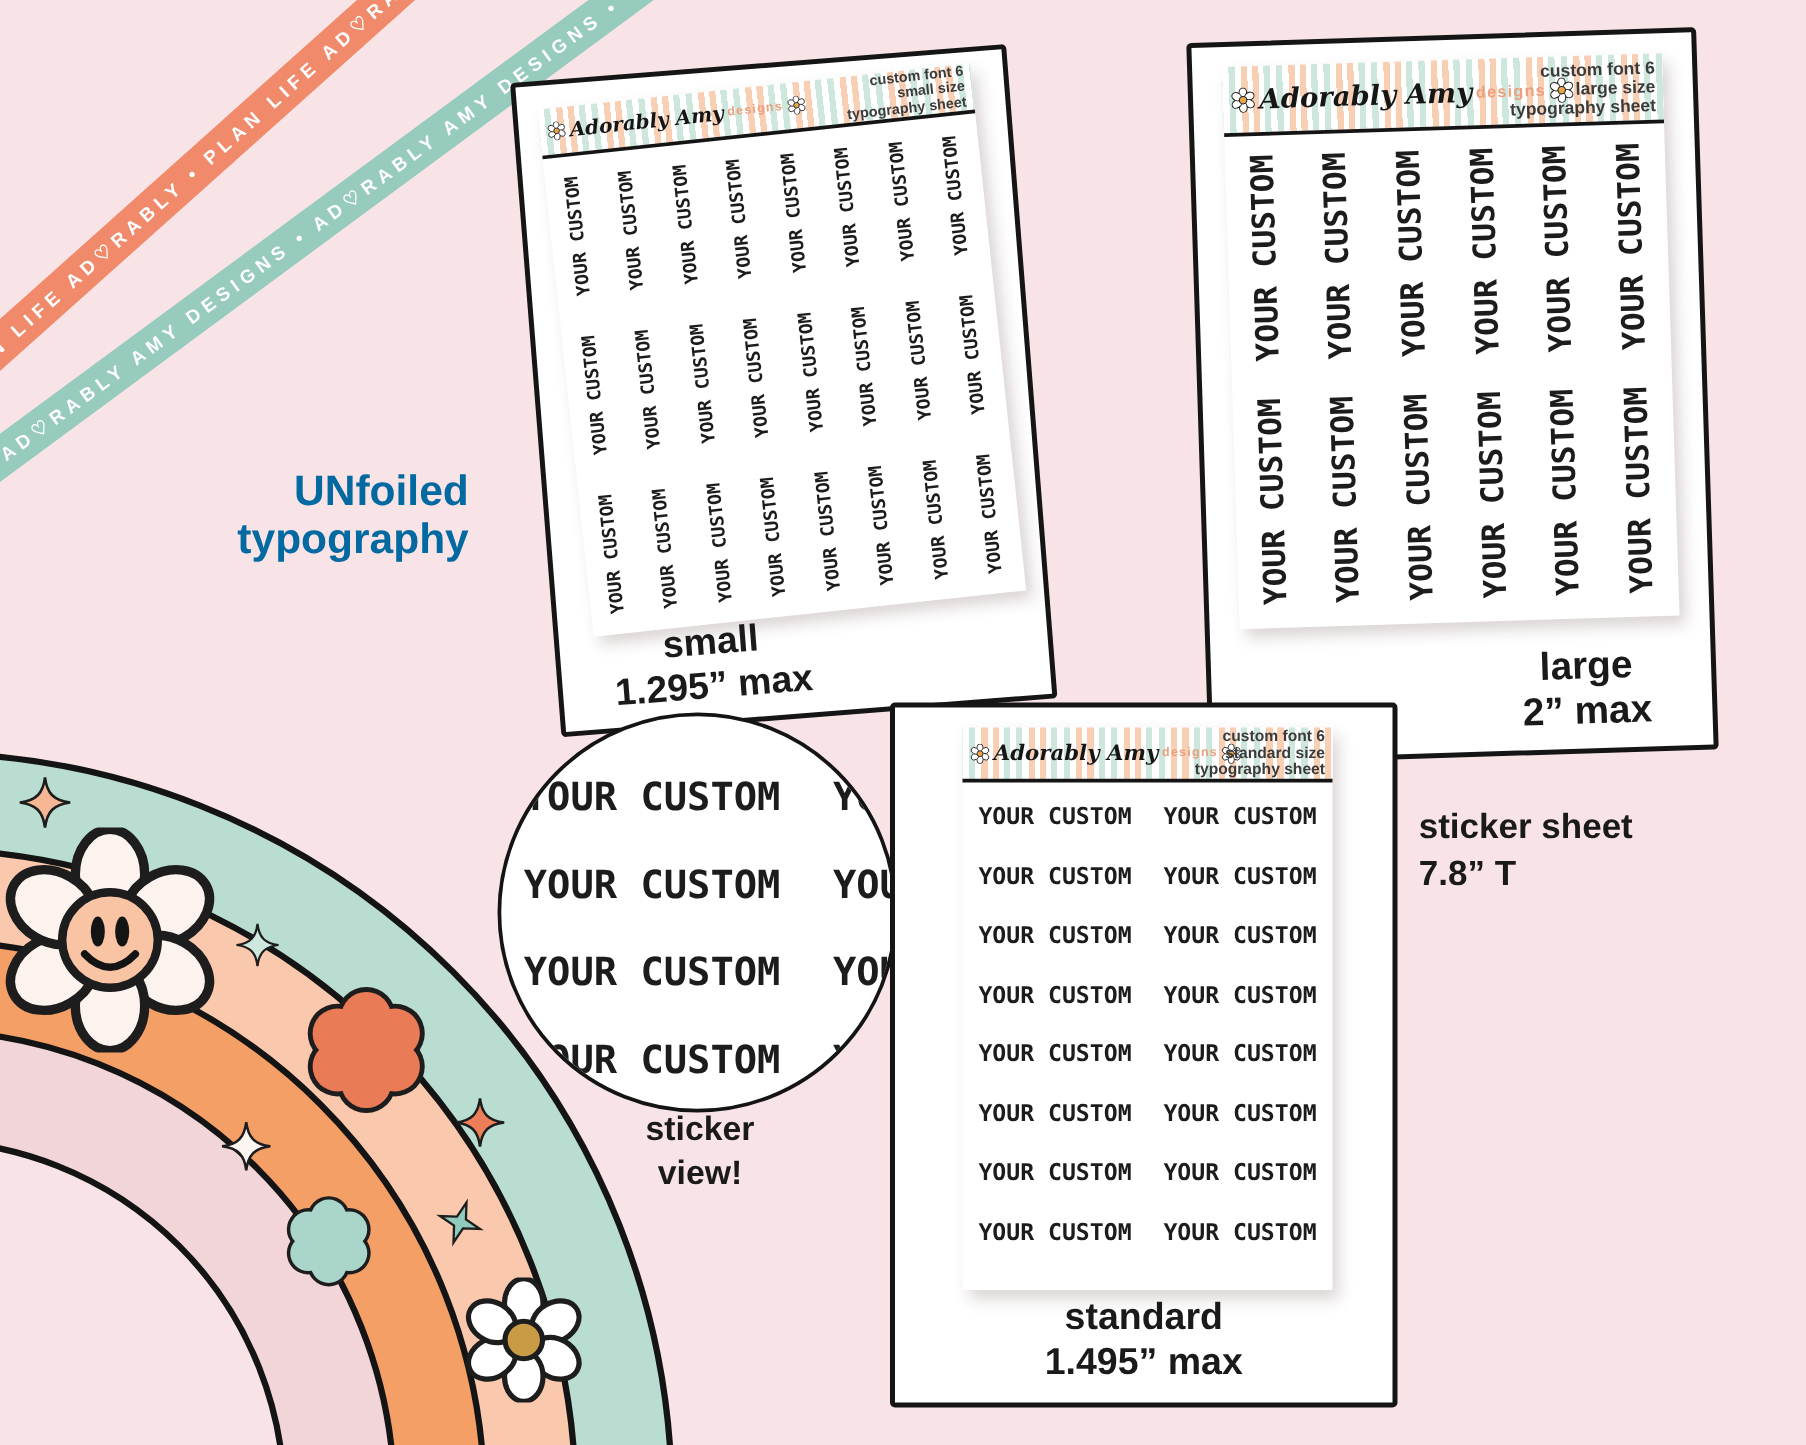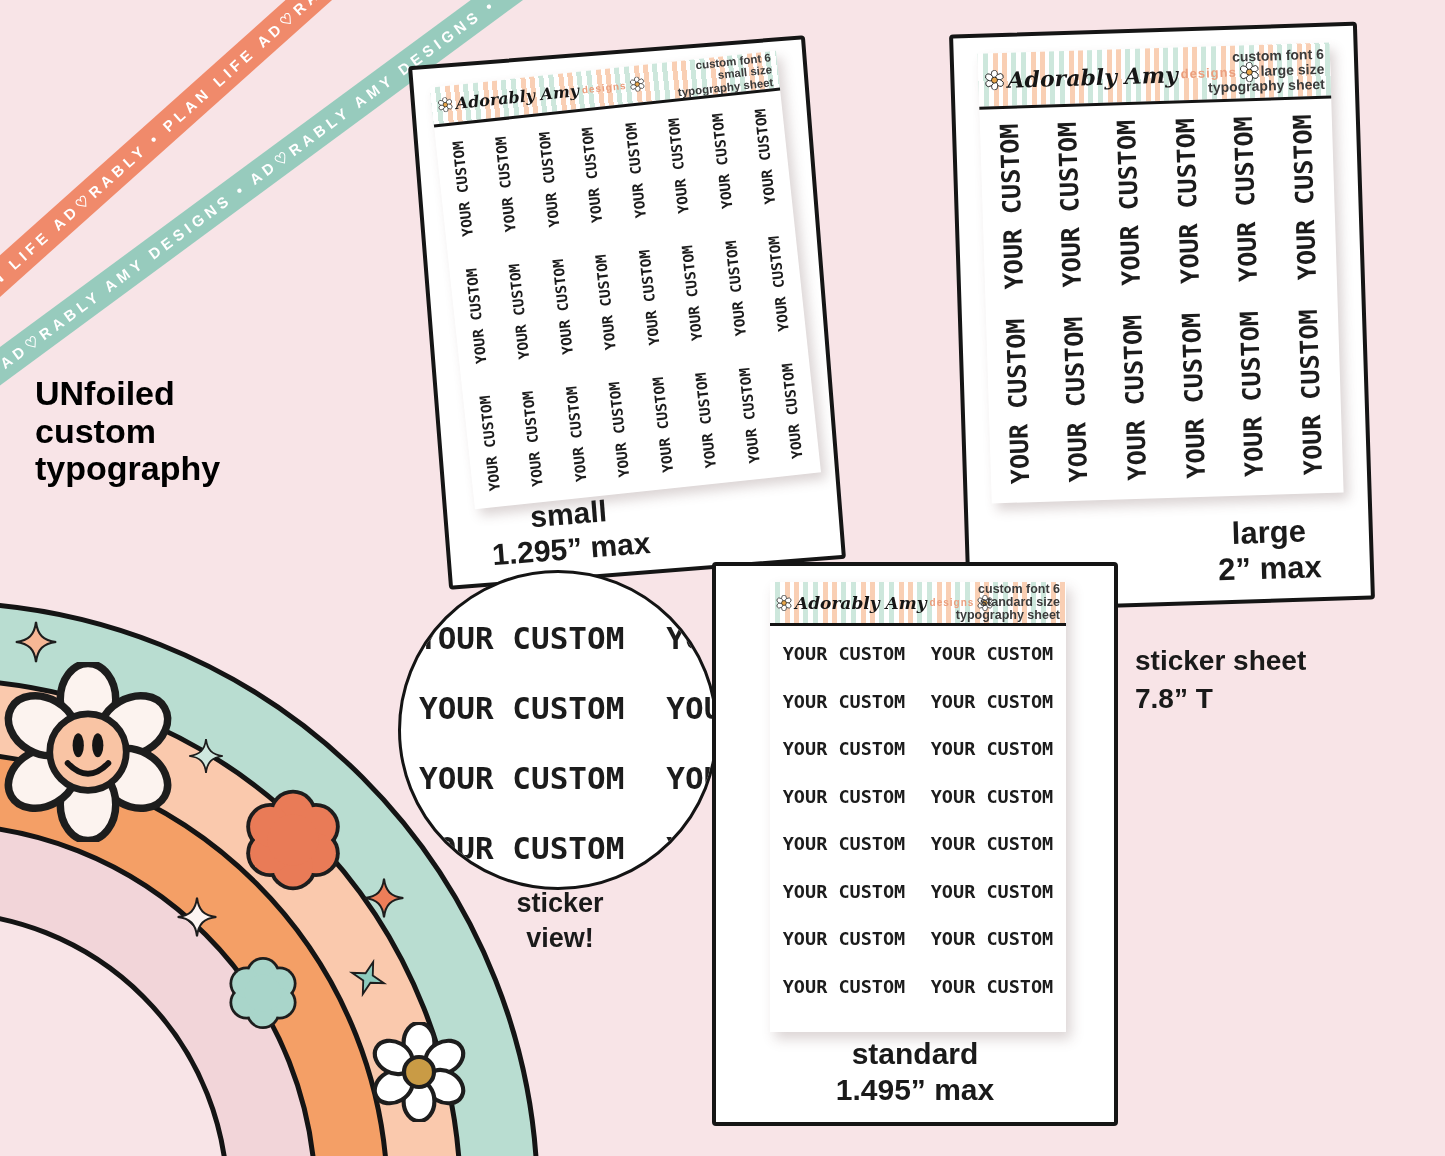--- a/index.html
+++ b/index.html
@@ -7,22 +7,22 @@
          background:#f8e4e7;font-family:"Liberation Sans",sans-serif;}
 
   
   .ribbon{position:absolute;height:31px;display:flex;align-items:center;justify-content:center;
           color:#fff;font-weight:bold;font-size:15px;letter-spacing:4.5px;white-space:nowrap;
           overflow:hidden;z-index:3;}
   .ribbon-coral{width:640px;left:-165px;top:122px;transform:rotate(-41.8deg);background:#f08a6b;}
   .ribbon-teal{width:730px;left:-117px;top:168px;transform:rotate(-36.4deg);background:#97cbbd;}
 
   
-  .headline{position:absolute;left:35px;top:375px;width:340px;text-align:left;z-index:4;
-            font-size:34px;font-weight:bold;color:#000000;line-height:37.5px;}
+  .headline{position:absolute;left:35px;top:375px;width:340px;text-align:right;z-index:4;
+            font-size:34px;font-weight:bold;color:#0369a1;line-height:37.5px;}
   .size-note{position:absolute;left:1135px;top:642px;width:225px;z-index:5;
              font-size:28px;font-weight:bold;color:#1a1a1a;line-height:38px;}
   .closeup-label{position:absolute;left:450px;top:886px;width:220px;text-align:center;z-index:31;
              font-size:27px;font-weight:bold;color:#1a1a1a;line-height:35px;}
 
   
   .ring{position:absolute;border-radius:50%;border:5px solid #141414;box-sizing:border-box;z-index:1;}
   .decor{position:absolute;z-index:2;}
   .decor svg{display:block;width:100%;height:100%;}
 
@@ -181,21 +181,20 @@
 
   <div class="ribbon ribbon-coral">
     <span>PLAN LIFE AD♡RABLY • PLAN LIFE AD♡RABLY</span>
   </div>
   <div class="ribbon ribbon-teal">
     <span>AD♡RABLY AMY DESIGNS • AD♡RABLY AMY DESIGNS •</span>
   </div>
 
   <div class="headline">
     <div>UNfoiled</div>
-    <div>custom</div>
     <div>typography</div>
   </div>
 
   <div class="card card-small">
     <div class="sheet sheet-small">
       <div class="sheet-header hdr-small">
         <div class="logo">
           <span class="daisy"><svg viewBox="0 0 24 24">
                 <ellipse cx="12" cy="5" rx="3.7" ry="4.8" fill="#ffffff" stroke="#1d1d1d" stroke-width="1" transform="rotate(0 12 12)"></ellipse>
                 <ellipse cx="12" cy="5" rx="3.7" ry="4.8" fill="#ffffff" stroke="#1d1d1d" stroke-width="1" transform="rotate(60 12 12)"></ellipse>

